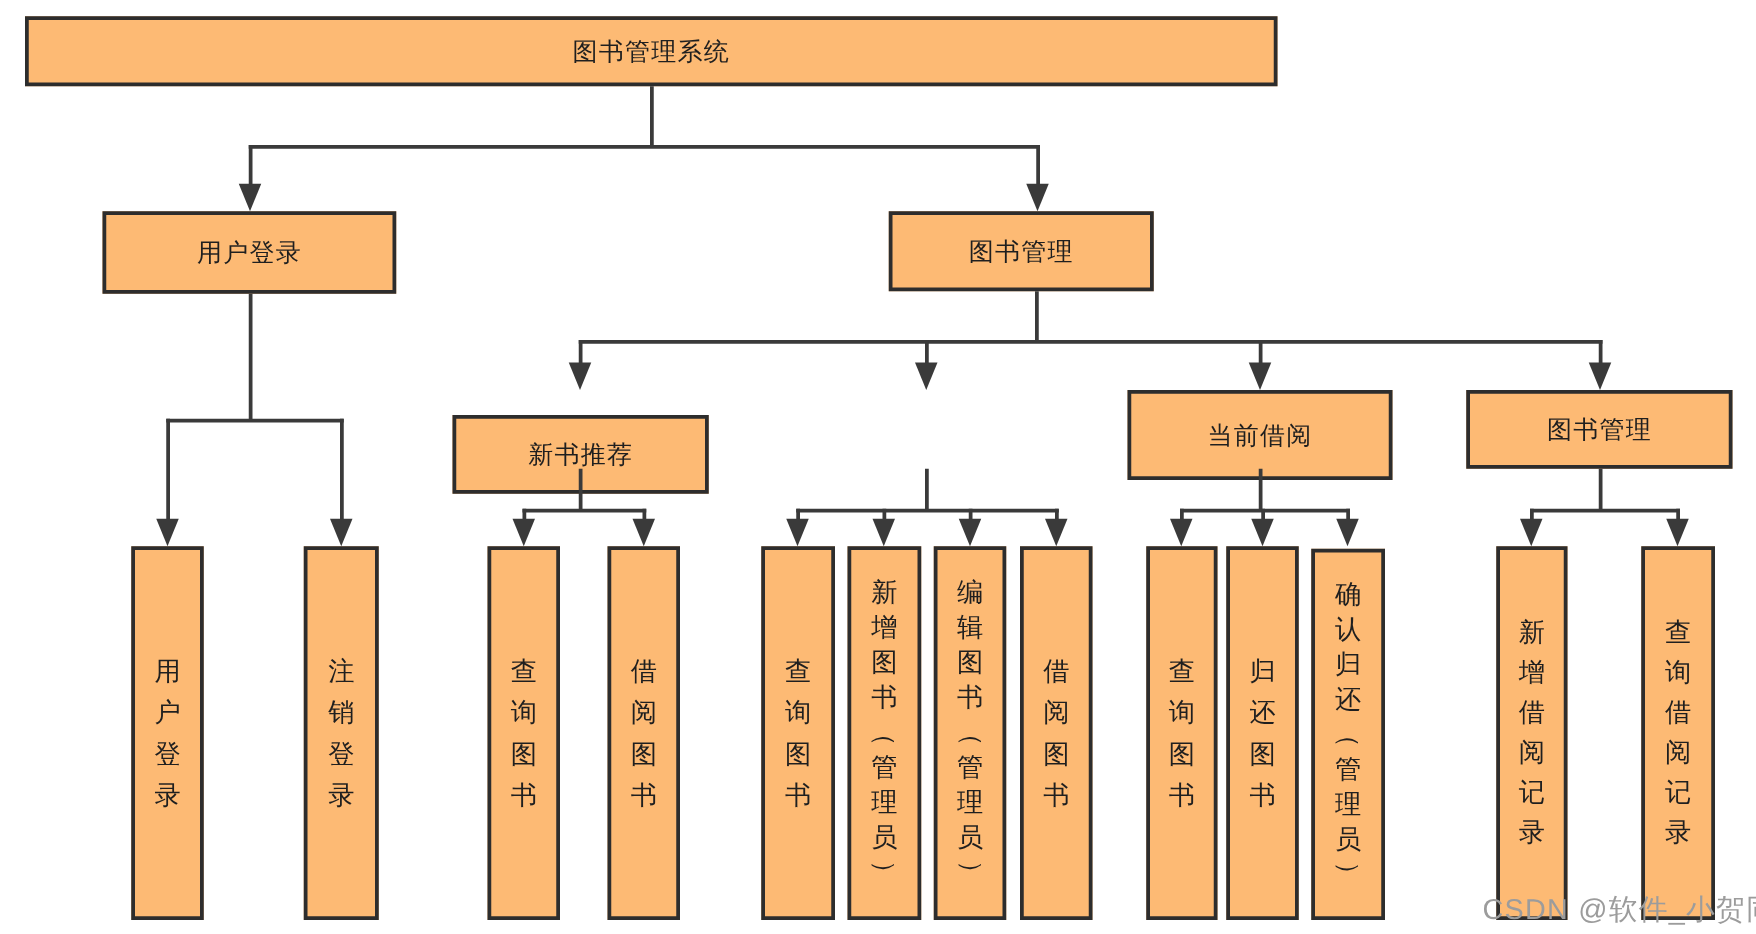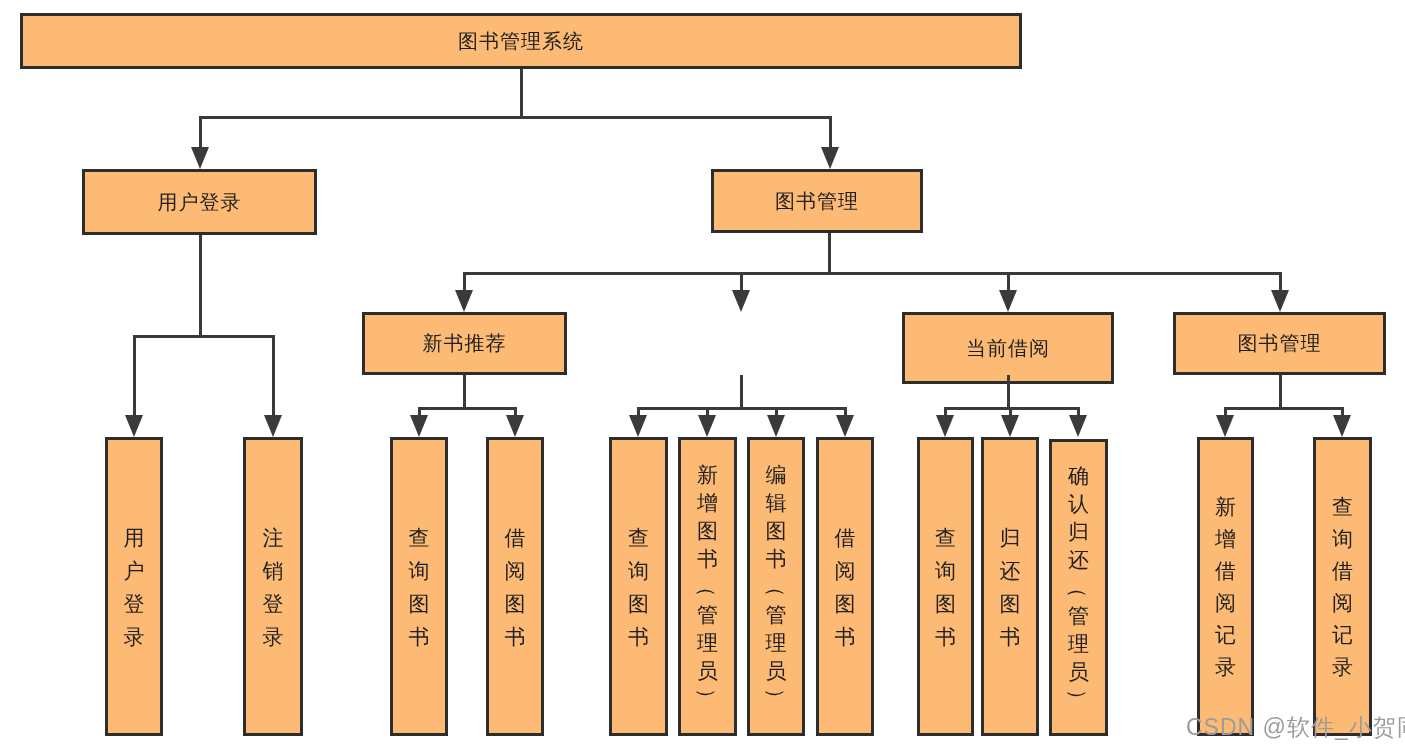--- a/index.html
+++ b/index.html
@@ -65,21 +65,21 @@
     <span class="hlabel">图书管理系统</span>
   </div>
 
   <div class="node" style="left:82px;top:169px;width:235px;height:66px;">
     <span class="hlabel">用户登录</span>
   </div>
   <div class="node" style="left:711px;top:169px;width:212px;height:64px;">
     <span class="hlabel">图书管理</span>
   </div>
 
-  <div class="node" style="left:362px;top:312px;width:205px;height:63px;">
+  <div class="node" style="left:362px;top:332px;width:205px;height:63px;">
     <span class="hlabel">新书推荐</span>
   </div>
   <div class="node" style="left:902px;top:312px;width:212px;height:72px;">
     <span class="hlabel">当前借阅</span>
   </div>
   <div class="node" style="left:1173px;top:312px;width:213px;height:63px;">
     <span class="hlabel">图书管理</span>
   </div>
 
   <div class="node" style="left:105px;top:437px;width:58px;height:299px;">

